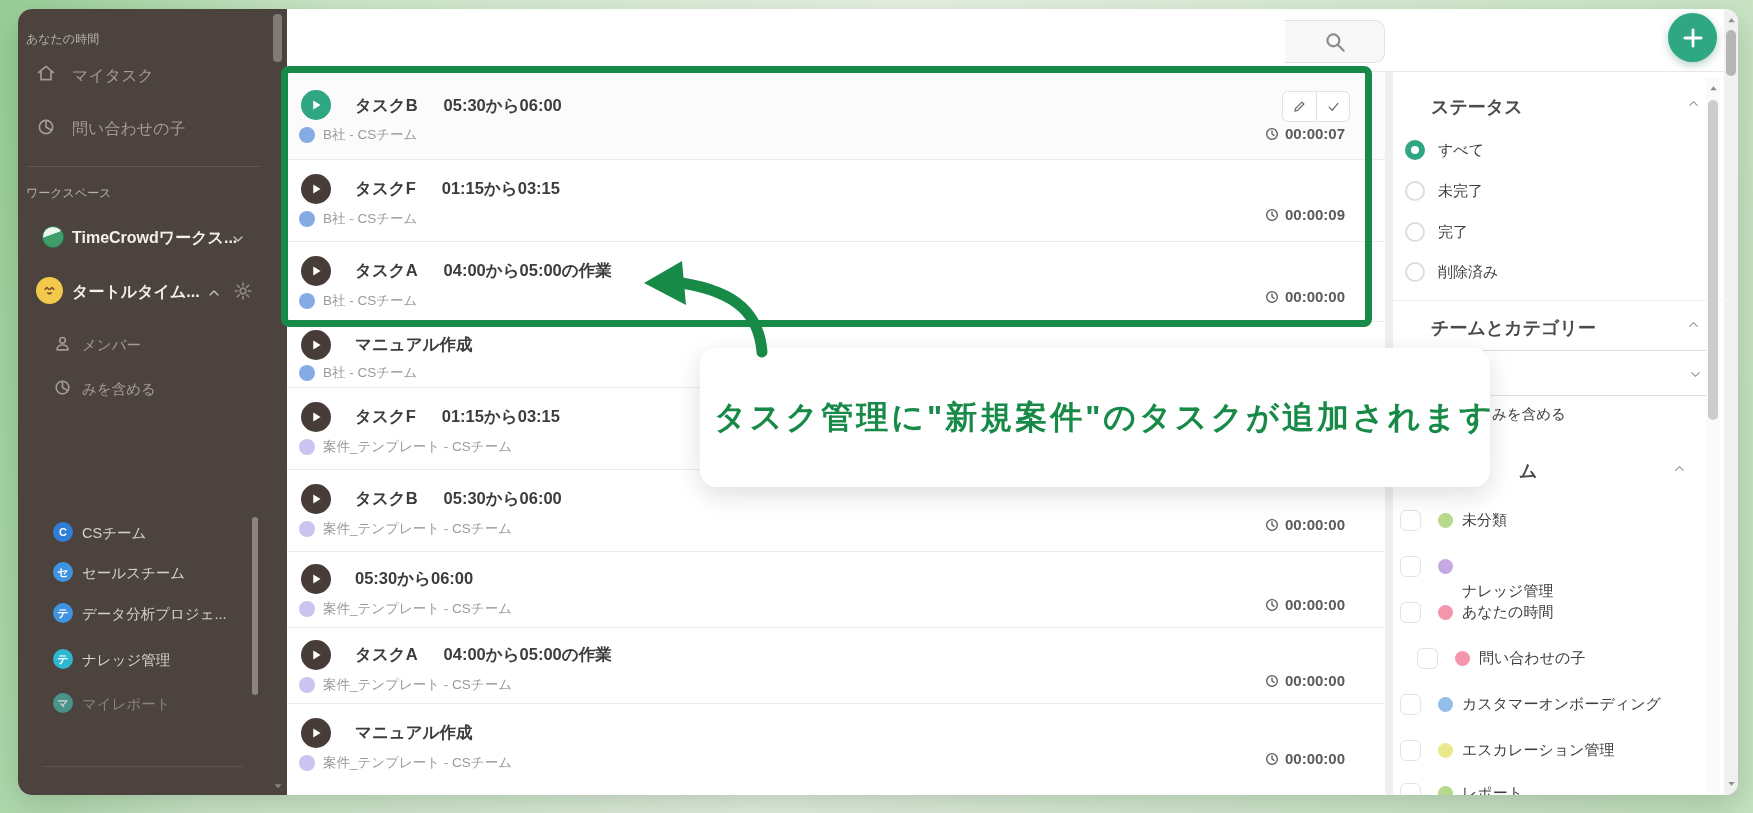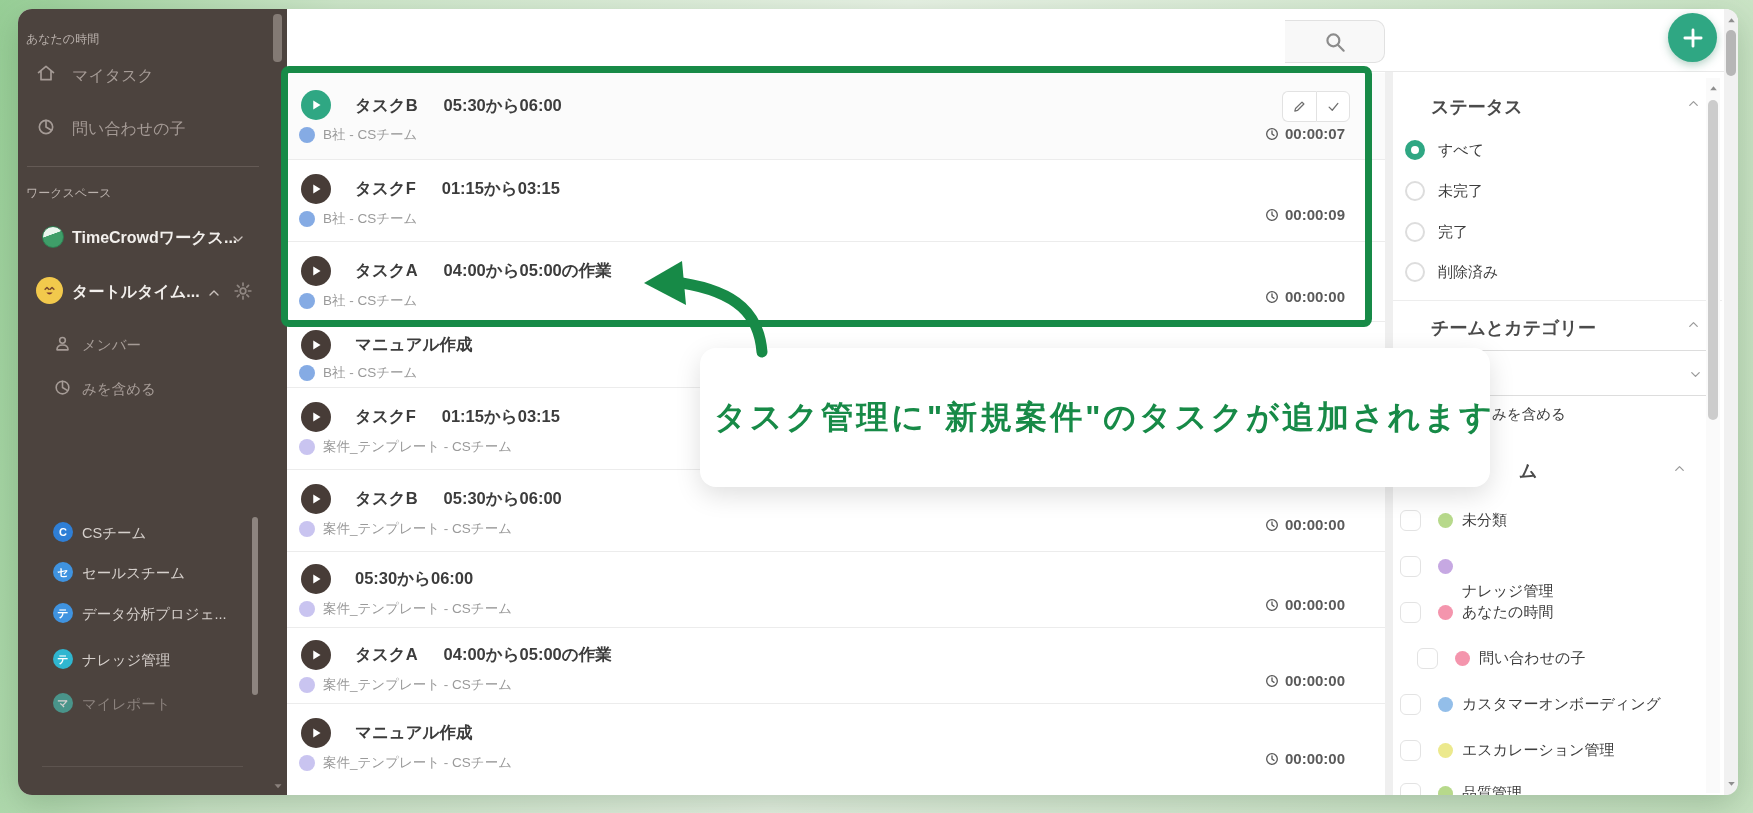--- a/index.html
+++ b/index.html
@@ -500,21 +500,21 @@
     <div class="ab cbox" style="left:7px;top:622px"></div>
     <div class="ab cdot" style="left: 45px; top: 625px; background-color: rgb(147, 190, 233);"></div>
     <div class="ab p-opt" style="left:69px;top:623px">カスタマーオンボーディング</div>
 
     <div class="ab cbox" style="left:7px;top:668px"></div>
     <div class="ab cdot" style="left: 45px; top: 671px; background-color: rgb(236, 233, 141);"></div>
     <div class="ab p-opt" style="left:69px;top:669px">エスカレーション管理</div>
 
     <div class="ab cbox" style="left:7px;top:711px"></div>
     <div class="ab cdot" style="left: 45px; top: 714px; background-color: rgb(183, 217, 139);"></div>
-    <div class="ab p-opt" style="left:69px;top:712px">品質管理</div>
+    <div class="ab p-opt" style="left:69px;top:712px">レポート</div>
 
     <div class="ab" style="left:313px;top:6px;width:14px;height:715px;background:#fafafa"></div>
     <div class="ab tri" style="left:314px;top:10px">
         <svg class="icf" width="13" height="13">
           <use href="#i-tri-up"></use>
         </svg>
       </div>
     <div class="ab p-thumb" style="left:315px;top:28px;width:10px;height:320px"></div>
   </div>
 

